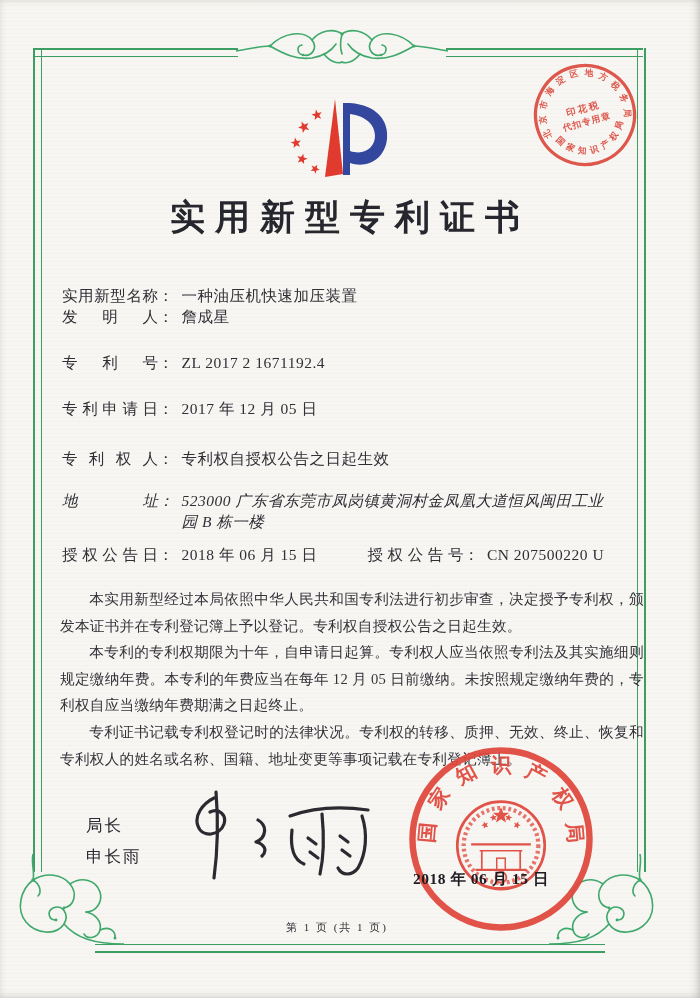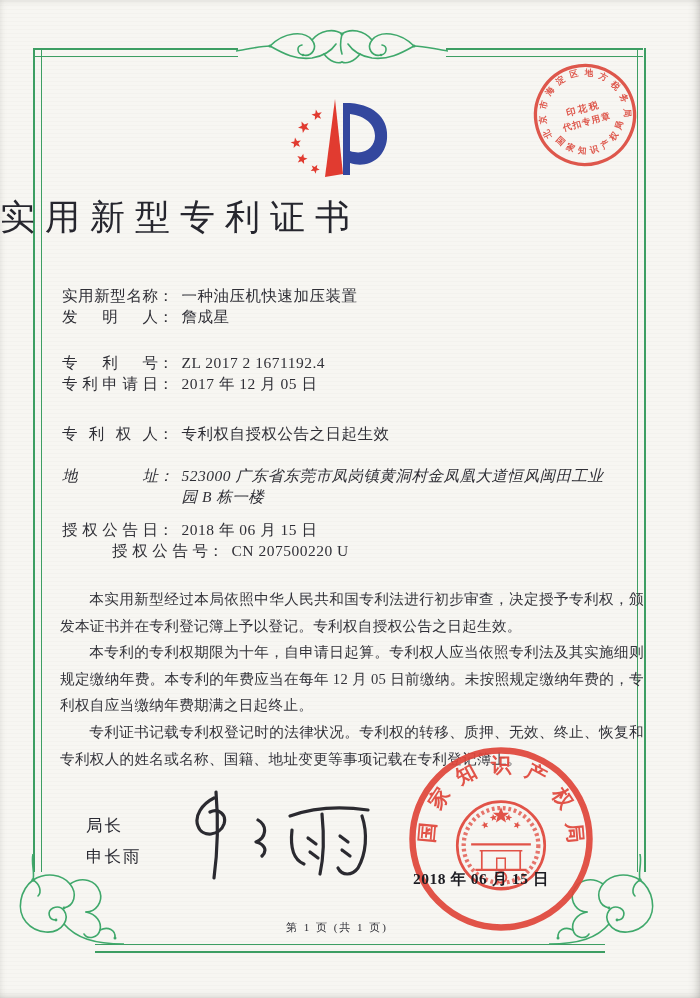--- a/index.html
+++ b/index.html
@@ -13,29 +13,29 @@
   .bseg{position:absolute;border:0 solid #3d9e63;}
   .bh{height:6px;} .bv{width:6px;}
   .b-top{border-top-width:2.5px;border-bottom-width:1px;}
   .b-bottom{border-bottom-width:2.5px;border-top-width:1px;}
   .b-left{border-left-width:2.5px;border-right-width:1px;}
   .b-right{border-right-width:2.5px;border-left-width:1px;}
   .orn{stroke:#3fa86b;fill:none;stroke-width:1.6;stroke-linecap:round;}
   .orn-dot{fill:#3fa86b;stroke:none;}
   
   .certno{left:58px;top:88px;font-size:16px;color:#2c2c33;letter-spacing:1px;}
-  .title{left:0;right:0;top:194px;text-align:left;font-size:35px;font-weight:400;
+  .title{left:0;right:0;top:194px;text-align:center;font-size:35px;font-weight:700;
          letter-spacing:10px;color:#26262e;}
   .fields{left:62px;top:285px;width:575px;font-size:15.5px;color:#2f2f36;}
   .frow{display:flex;align-items:flex-start;line-height:21px;}
   .flabel{display:inline-block;width:96px;text-align:justify;text-align-last:justify;flex:0 0 96px;}
   .fcolon{flex:0 0 14px;margin-right:8px;}
   .fvalue{letter-spacing:.5px;}
   .addr-val{width:436px;}
-  .grant-row{display:flex;flex-direction:column;}
+  .grant-row{display:flex;}
   .grant-right{margin-left:50px;display:flex;}
   .paras{left:60px;top:586px;width:584px;font-size:14.6px;line-height:26.6px;
          color:#33333a;text-align:justify;}
   .paras p{margin:0;text-indent:2em;letter-spacing:.3px;}
   .signatory{left:86px;top:810px;font-size:16.5px;color:#2b2b33;line-height:31px;letter-spacing:2px;}
   .sig-svg{left:172px;top:786px;}
   .seal{left:405px;top:743px;}
   .seal-date{left:413px;top:869px;width:160px;font-size:15.5px;font-weight:600;
              color:#1c1c22;letter-spacing:.5px;z-index:5;}
   .footer{left:33px;top:920px;width:608px;text-align:center;font-size:11px;color:#2f2f36;letter-spacing:2px;}
@@ -160,21 +160,21 @@
     <div class="frow" style="">
       <span class="flabel">实用新型名称</span>
         <span class="fcolon">：</span>
       <span class="fvalue">一种油压机快速加压装置</span>
     </div>
     <div class="frow" style="margin-bottom:25px;">
       <span class="flabel">发明人</span>
         <span class="fcolon">：</span>
       <span class="fvalue">詹成星</span>
     </div>
-    <div class="frow" style="">
+    <div class="frow" style="margin-bottom:25px;">
       <span class="flabel">专利号</span>
         <span class="fcolon">：</span>
       <span class="fvalue">ZL 2017 2 1671192.4</span>
     </div>
     <div class="frow" style="margin-bottom:29px;">
       <span class="flabel">专利申请日</span>
         <span class="fcolon">：</span>
       <span class="fvalue">2017 年 12 月 05 日</span>
     </div>
     <div class="frow" style="margin-bottom:21px;">

